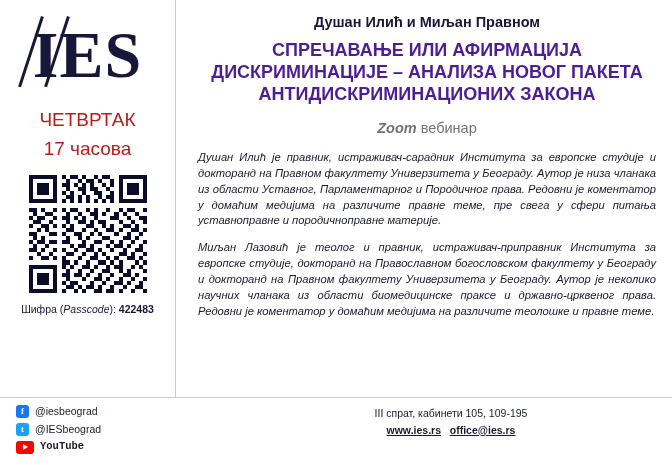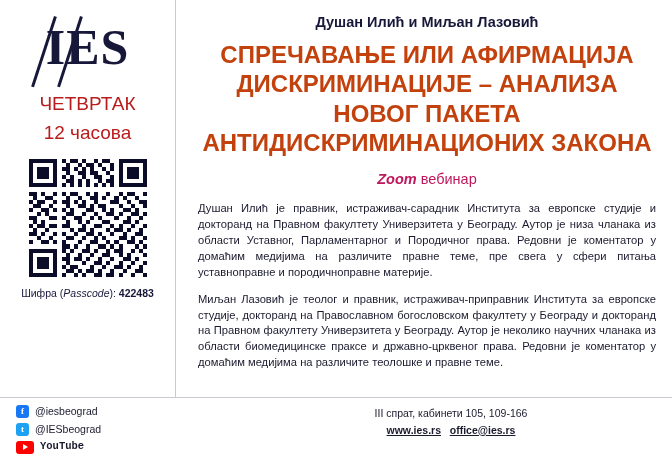--- a/index.html
+++ b/index.html
@@ -32,21 +32,21 @@
     display: flex;
     flex-direction: column;
     align-items: center;
     padding: 10px 6px 4px 6px;
   }
   .logo {
     margin-top: 12px;
     margin-bottom: 18px;
     font-family: "Liberation Serif", serif;
     font-weight: bold;
-    font-size: 50px;
+    font-size: 66px;
     letter-spacing: 1px;
     color: #17173a;
     line-height: 1;
     position: relative;
   }
   .logo .slash {
     position: absolute;
     left: 8px;
     top: -6px;
     width: 3px;
@@ -96,40 +96,41 @@
   }
   .authors {
     text-align: center;
     font-size: 14.5px;
     font-weight: bold;
     color: #17173a;
     margin-bottom: 10px;
   }
   .title {
     text-align: center;
-    font-size: 24px;
+    font-size: 18px;
     font-weight: bold;
     line-height: 1.22;
-    color: #c2410c;
+    color: #4c1d95;
     margin-bottom: 14px;
   }
   .platform {
     text-align: center;
     font-size: 14.5px;
-    color: #be185d;
+    color: #737373;
     margin-bottom: 14px;
   }
   .platform i { font-style: italic; font-weight: bold; }
   .bio {
     font-size: 11.2px;
     line-height: 1.42;
     text-align: justify;
     color: #1a1a2e;
     margin-bottom: 11px;
     text-indent: 0;
+    font-style: italic;
   }
   
   .footer {
     flex: 0 0 auto;
     border-top: 1px solid #c9c9d2;
     display: flex;
     padding: 6px 10px 8px 10px;
     min-height: 62px;
   }
   .social {
@@ -193,21 +194,21 @@
 
     <div class="left">
       <div class="logo">
         <span>IES</span>
         <span class="slash"></span>
         <span class="slash2"></span>
       </div>
 
       <div class="datebox">
         <div>ЧЕТВРТАК</div>
-        <div>12 часова</div>
+        <div>17 часова</div>
       </div>
 
       <svg class="qr" viewBox="0 0 29 29" shape-rendering="crispEdges">
         <rect width="29" height="29" fill="#fff"></rect>
         <g fill="#0b0b2a">
 
           <path d="M0 0h7v7H0z"></path>
             <path d="M1 1h5v5H1z" fill="#fff"></path>
             <path d="M2 2h3v3H2z" fill="#0b0b2a"></path>
 
@@ -251,21 +252,21 @@
           <path d="M8 28h1v1H8zM11 28h1v1h-1zM13 28h1v1h-1zM16 28h2v1h-2zM19 28h2v1h-2zM22 28h1v1h-1zM25 28h1v1h-1zM28 28h1v1h-1z"></path>
         </g>
       </svg>
 
       <div class="passcode">
         <span>Шифра (</span><i>Passcode</i><span>): </span><b>422483</b>
       </div>
     </div>
 
     <div class="right">
-      <div class="authors">Душан Илић и Миљан Лазовић</div>
+      <div class="authors">Душан Илић и Миљан Правном</div>
       <div class="title">СПРЕЧАВАЊЕ ИЛИ АФИРМАЦИЈА ДИСКРИМИНАЦИЈЕ – АНАЛИЗА НОВОГ ПАКЕТА АНТИДИСКРИМИНАЦИОНИХ ЗАКОНА</div>
       <div class="platform"><i>Zoom</i><span> вебинар</span></div>
       <div class="bio">Душан Илић је правник, истраживач-сарадник Института за европске студије и докторанд на Правном факултету Универзитета у Београду. Аутор је низа чланака из области Уставног, Парламентарног и Породичног права. Редовни је коментатор у домаћим медијима на различите правне теме, пре свега у сфери питања уставноправне и породичноправне материје.</div>
       <div class="bio">Миљан Лазовић је теолог и правник, истраживач-приправник Института за европске студије, докторанд на Православном богословском факултету у Београду и докторанд на Правном факултету Универзитета у Београду. Аутор је неколико научних чланака из области биомедицинске праксе и државно-црквеног права. Редовни је коментатор у домаћим медијима на различите теолошке и правне теме.</div>
     </div>
   </div>
 
   <div class="footer">
     <div class="social">
 
@@ -281,21 +282,21 @@
 
       <div class="srow">
         <span class="ic ic-yt">
             <span class="tri"></span>
           </span>
         <span class="yt-label">YouTube</span>
       </div>
     </div>
 
     <div class="contact">
-      <div>III спрат, кабинети 105, 109-166</div>
+      <div>III спрат, кабинети 105, 109-195</div>
       <div>
         <span class="link">www.ies.rs</span>&nbsp;&nbsp;
         <span class="link">office@ies.rs</span>
       </div>
     </div>
   </div>
 
 </div>
 
 </body></html>

